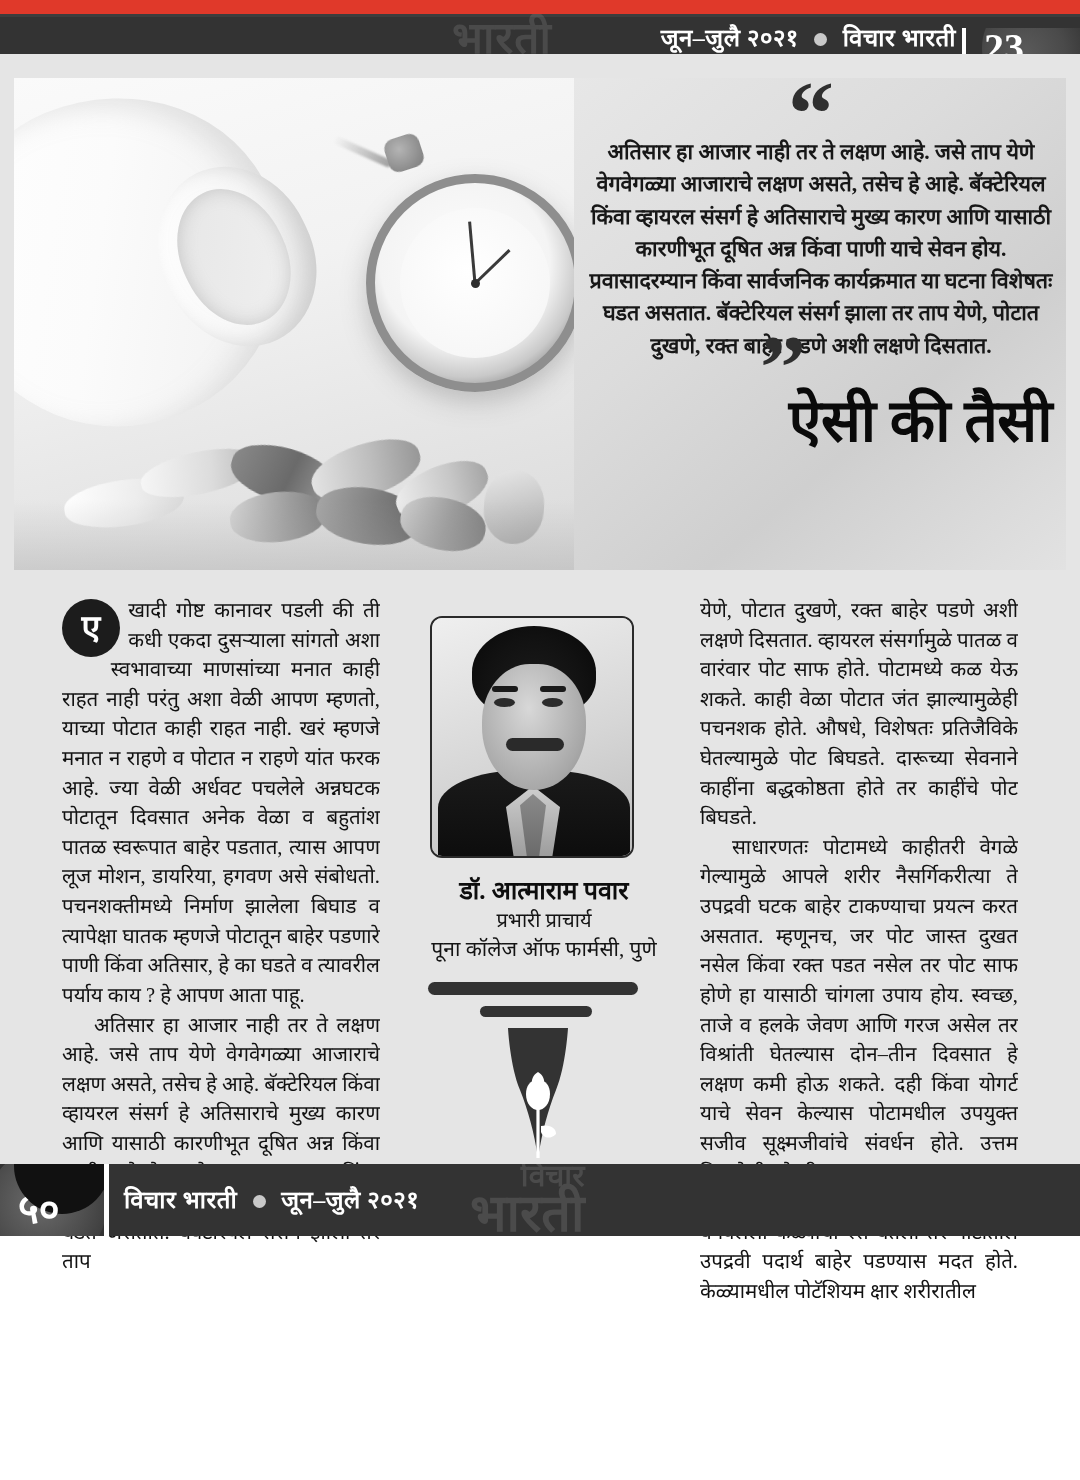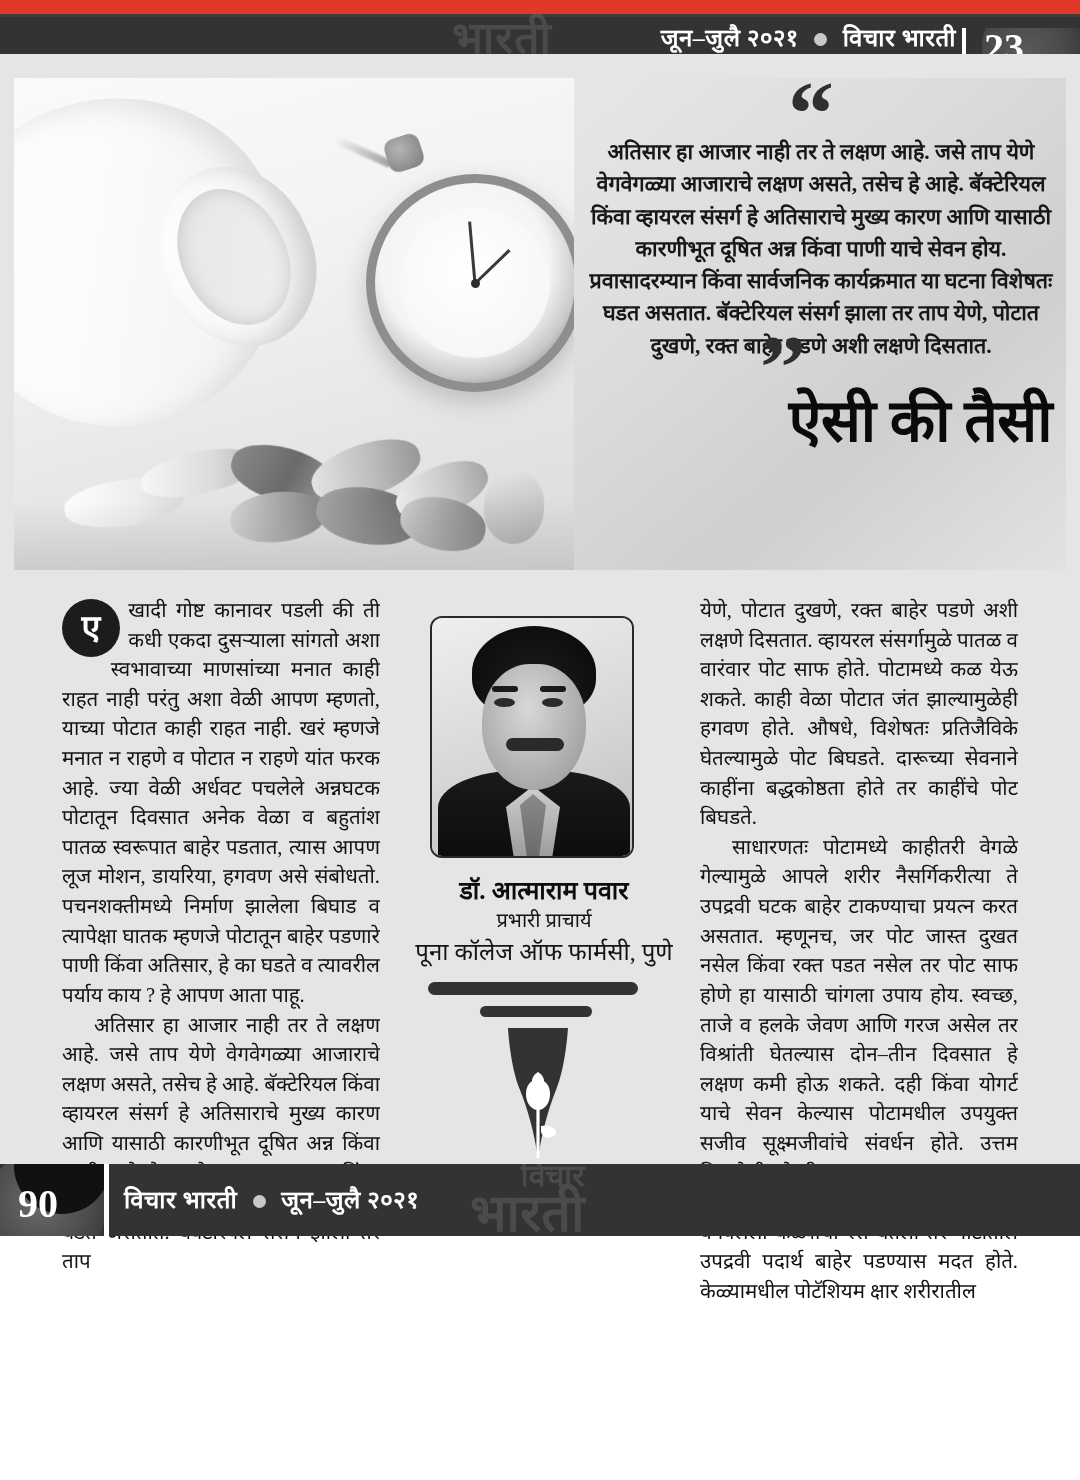--- a/index.html
+++ b/index.html
@@ -223,21 +223,21 @@
     position:absolute; left:0; top:276px; width:280px; text-align:center;
     font-size:25px; font-weight:bold; color:#0d0d0d;
     font-family:"Liberation Serif", serif;
   }
   .author-role{
     position:absolute; left:0; top:310px; width:280px; text-align:center;
     font-size:20px; color:#141414; font-family:"Liberation Serif", serif;
   }
   .author-org{
     position:absolute; left:0; top:338px; width:280px; text-align:center;
-    font-size:24px; color:#141414; font-family:"Liberation Serif", serif;
+    font-size:21px; color:#141414; font-family:"Liberation Serif", serif;
   }
   .rule-1{
     position:absolute; left:24px; top:386px; width:210px; height:13px;
     background:#333; border-radius:7px;
   }
   .rule-2{
     position:absolute; left:76px; top:410px; width:112px; height:11px;
     background:#333; border-radius:6px;
   }
   .nib{
@@ -392,33 +392,33 @@
           <path d="M50 52 C42 52 38 58 38 66 C38 76 44 82 50 82 C56 82 62 76 62 66 C62 58 58 52 50 52 Z" fill="#ffffff"></path>
           <path d="M50 44 C45 47 43 52 44 57 C47 54 50 53 50 53 C50 53 53 54 56 57 C57 52 55 47 50 44 Z" fill="#ffffff"></path>
           <rect x="48.4" y="78" width="3.2" height="52" fill="#ffffff"></rect>
           <path d="M53 98 C62 96 68 100 68 106 C62 112 55 110 53 104 Z" fill="#ffffff"></path>
         </svg>
       </div>
     </div>
 
     <div class="col col-3">
       <p class="first">
-        <span>येणे, पोटात दुखणे, रक्त बाहेर पडणे अशी लक्षणे दिसतात. व्हायरल संसर्गामुळे पातळ व वारंवार पोट साफ होते. पोटामध्ये कळ येऊ शकते. काही वेळा पोटात जंत झाल्यामुळेही हगवण होते. औषधे, विशेषतः प्रतिजैविके घेतल्यामुळे पोट बिघडते. दारूच्या सेवनाने काहींना बद्धकोष्ठता होते तर काहींचे पोट बिघडते.</span>
+        <span>येणे, पोटात दुखणे, रक्त बाहेर पडणे अशी लक्षणे दिसतात. व्हायरल संसर्गामुळे पातळ व वारंवार पोट साफ होते. पोटामध्ये कळ येऊ शकते. काही वेळा पोटात जंत झाल्यामुळेही पचनशक होते. औषधे, विशेषतः प्रतिजैविके घेतल्यामुळे पोट बिघडते. दारूच्या सेवनाने काहींना बद्धकोष्ठता होते तर काहींचे पोट बिघडते.</span>
       </p>
       <p>
         <span>साधारणतः पोटामध्ये काहीतरी वेगळे गेल्यामुळे आपले शरीर नैसर्गिकरीत्या ते उपद्रवी घटक बाहेर टाकण्याचा प्रयत्न करत असतात. म्हणूनच, जर  पोट जास्त दुखत नसेल किंवा रक्त पडत नसेल तर पोट साफ होणे हा यासाठी चांगला उपाय होय. स्वच्छ, ताजे व  हलके जेवण आणि गरज असेल तर विश्रांती  घेतल्यास दोन–तीन दिवसात हे लक्षण कमी होऊ शकते.  दही किंवा योगर्ट याचे सेवन केल्यास पोटामधील उपयुक्त सजीव सूक्ष्मजीवांचे संवर्धन होते. उत्तम पिकलेली केळी, त्याचा हलकासा लगदा किंवा उकळून थंड केलेल्या पाण्यामध्ये बनवलेला केळ्याचा रस घेतला तर पोटातील उपद्रवी पदार्थ बाहेर पडण्यास मदत होते. केळ्यामधील पोटॅशियम क्षार शरीरातील</span>
       </p>
     </div>
   </div>
 
   <div class="ftr-bar">
     <div class="ftr-badge">
       <div class="ftr-badge-glow1"></div>
       <div class="ftr-badge-glow2"></div>
-      <div class="ftr-pageno">90</div>
+      <div class="ftr-pageno">५०</div>
     </div>
     <div class="ftr-sep"></div>
     <div class="ftr-meta">
       <span>विचार भारती</span>
       <span class="dot"></span>
       <span>जून–जुलै २०२१</span>
     </div>
     <div class="ftr-watermark">
       <span class="w1">विचार</span>
       <span class="w2">भारती</span>

